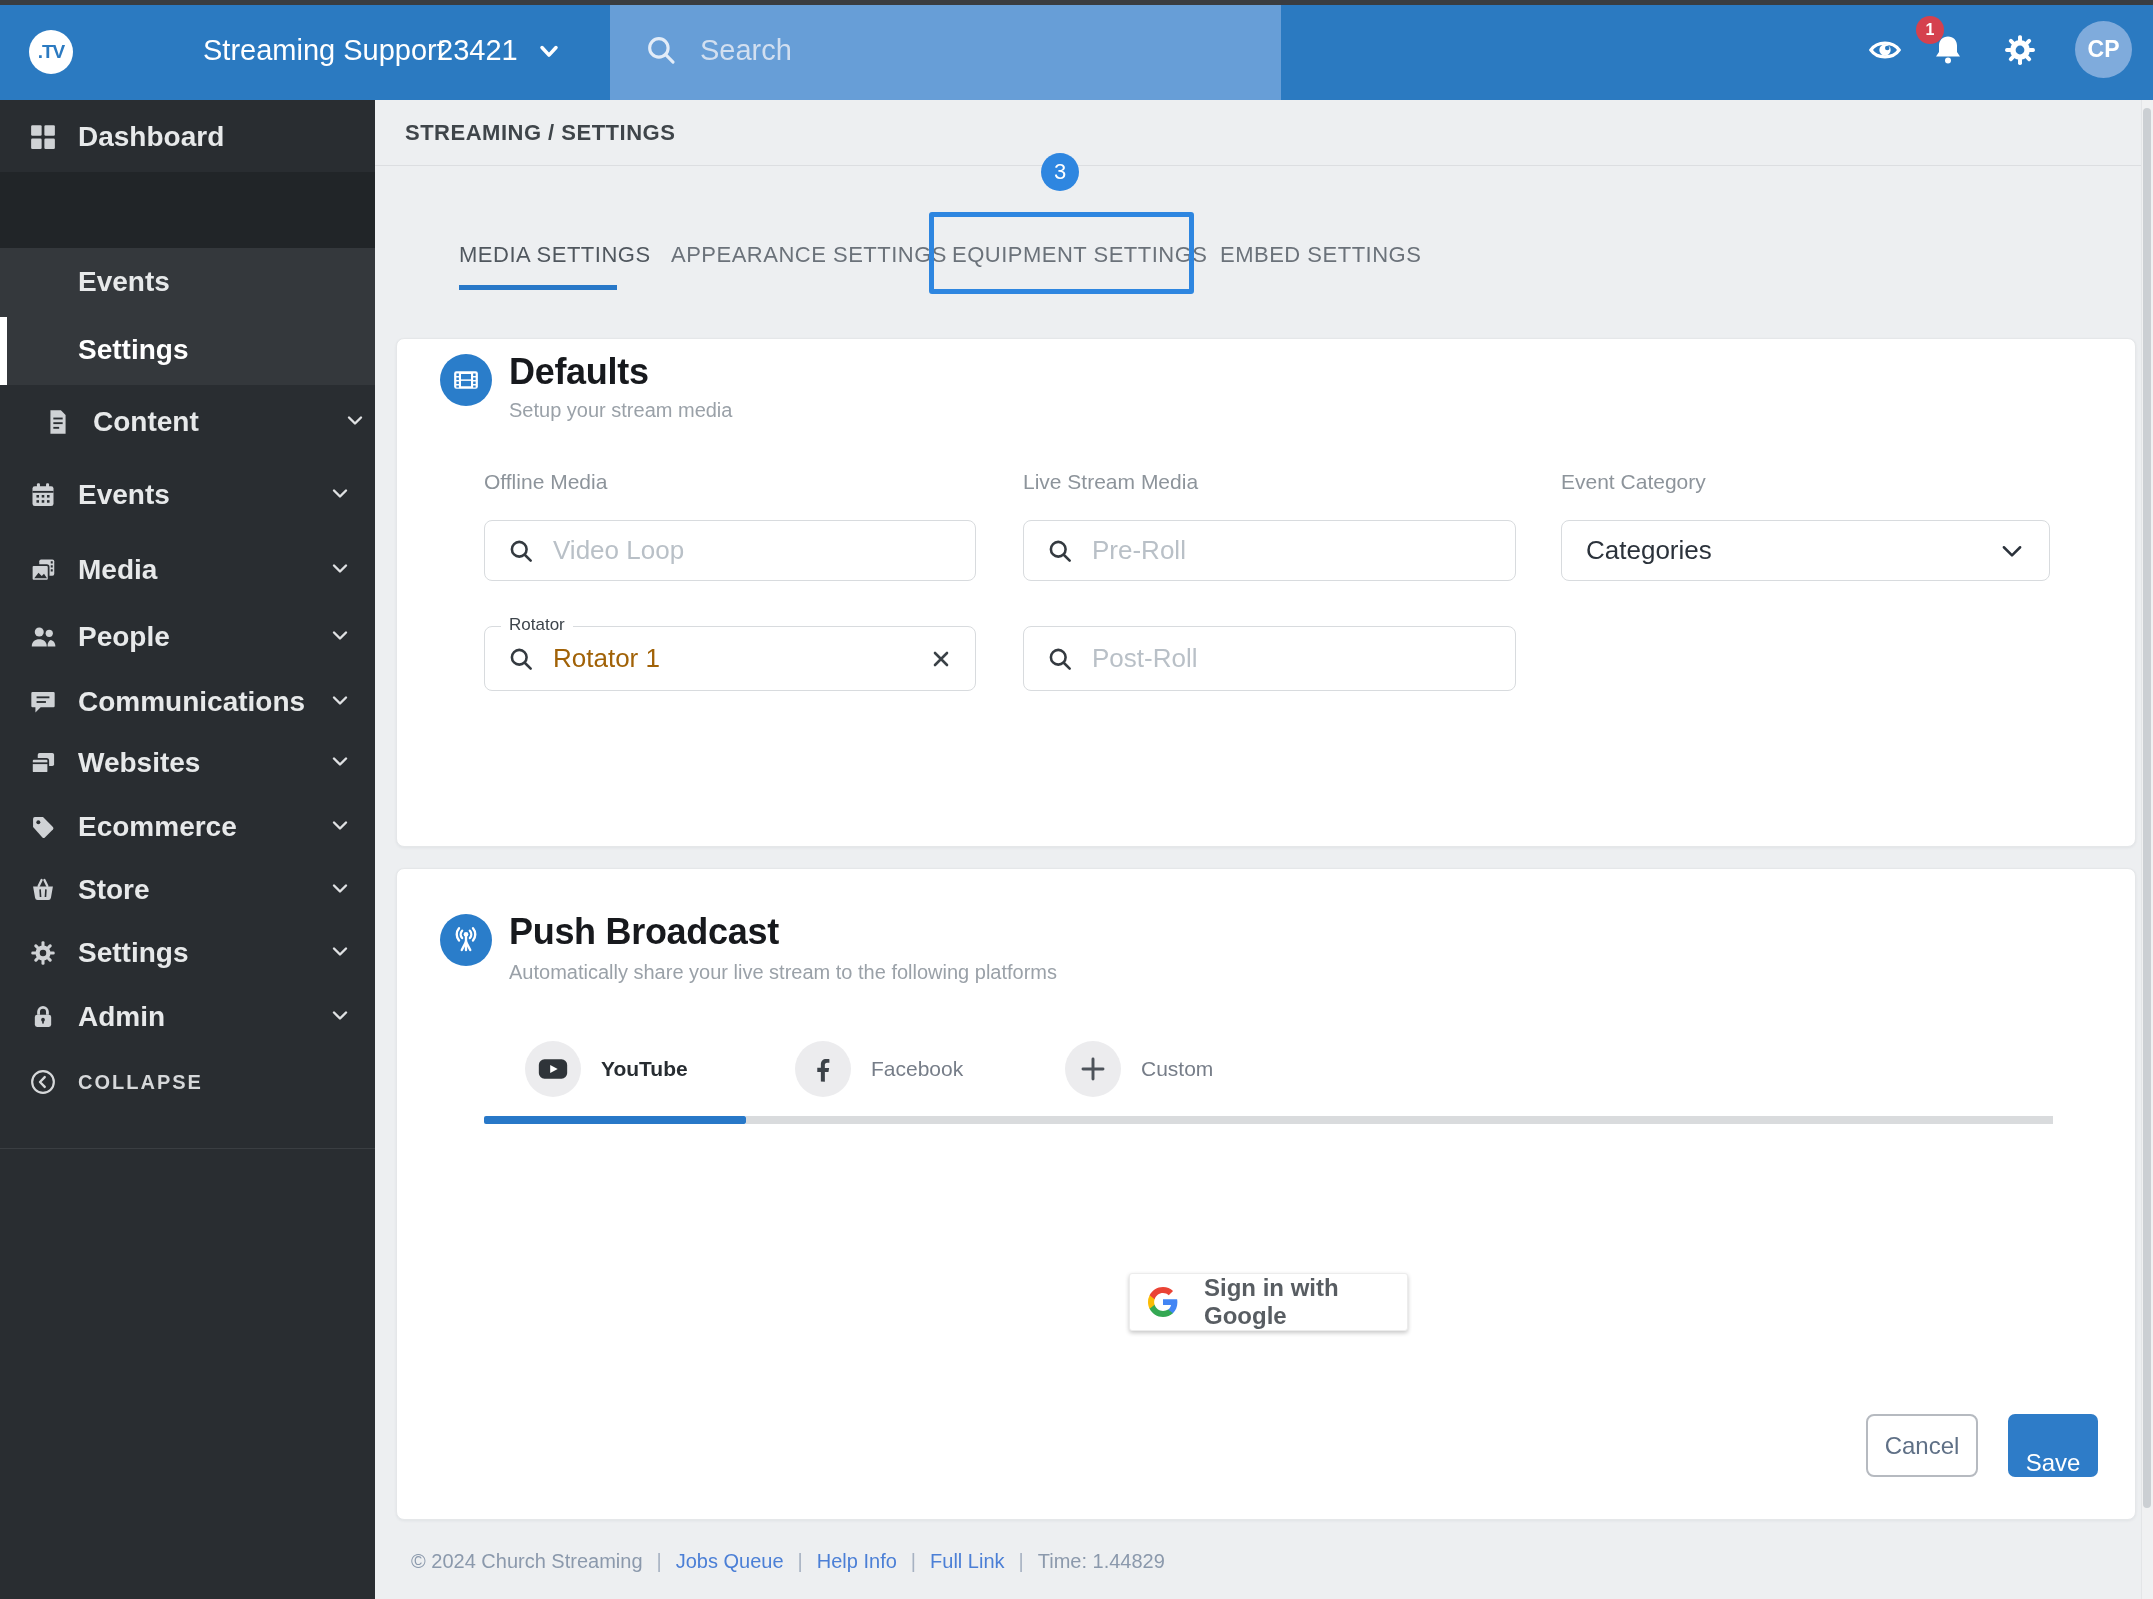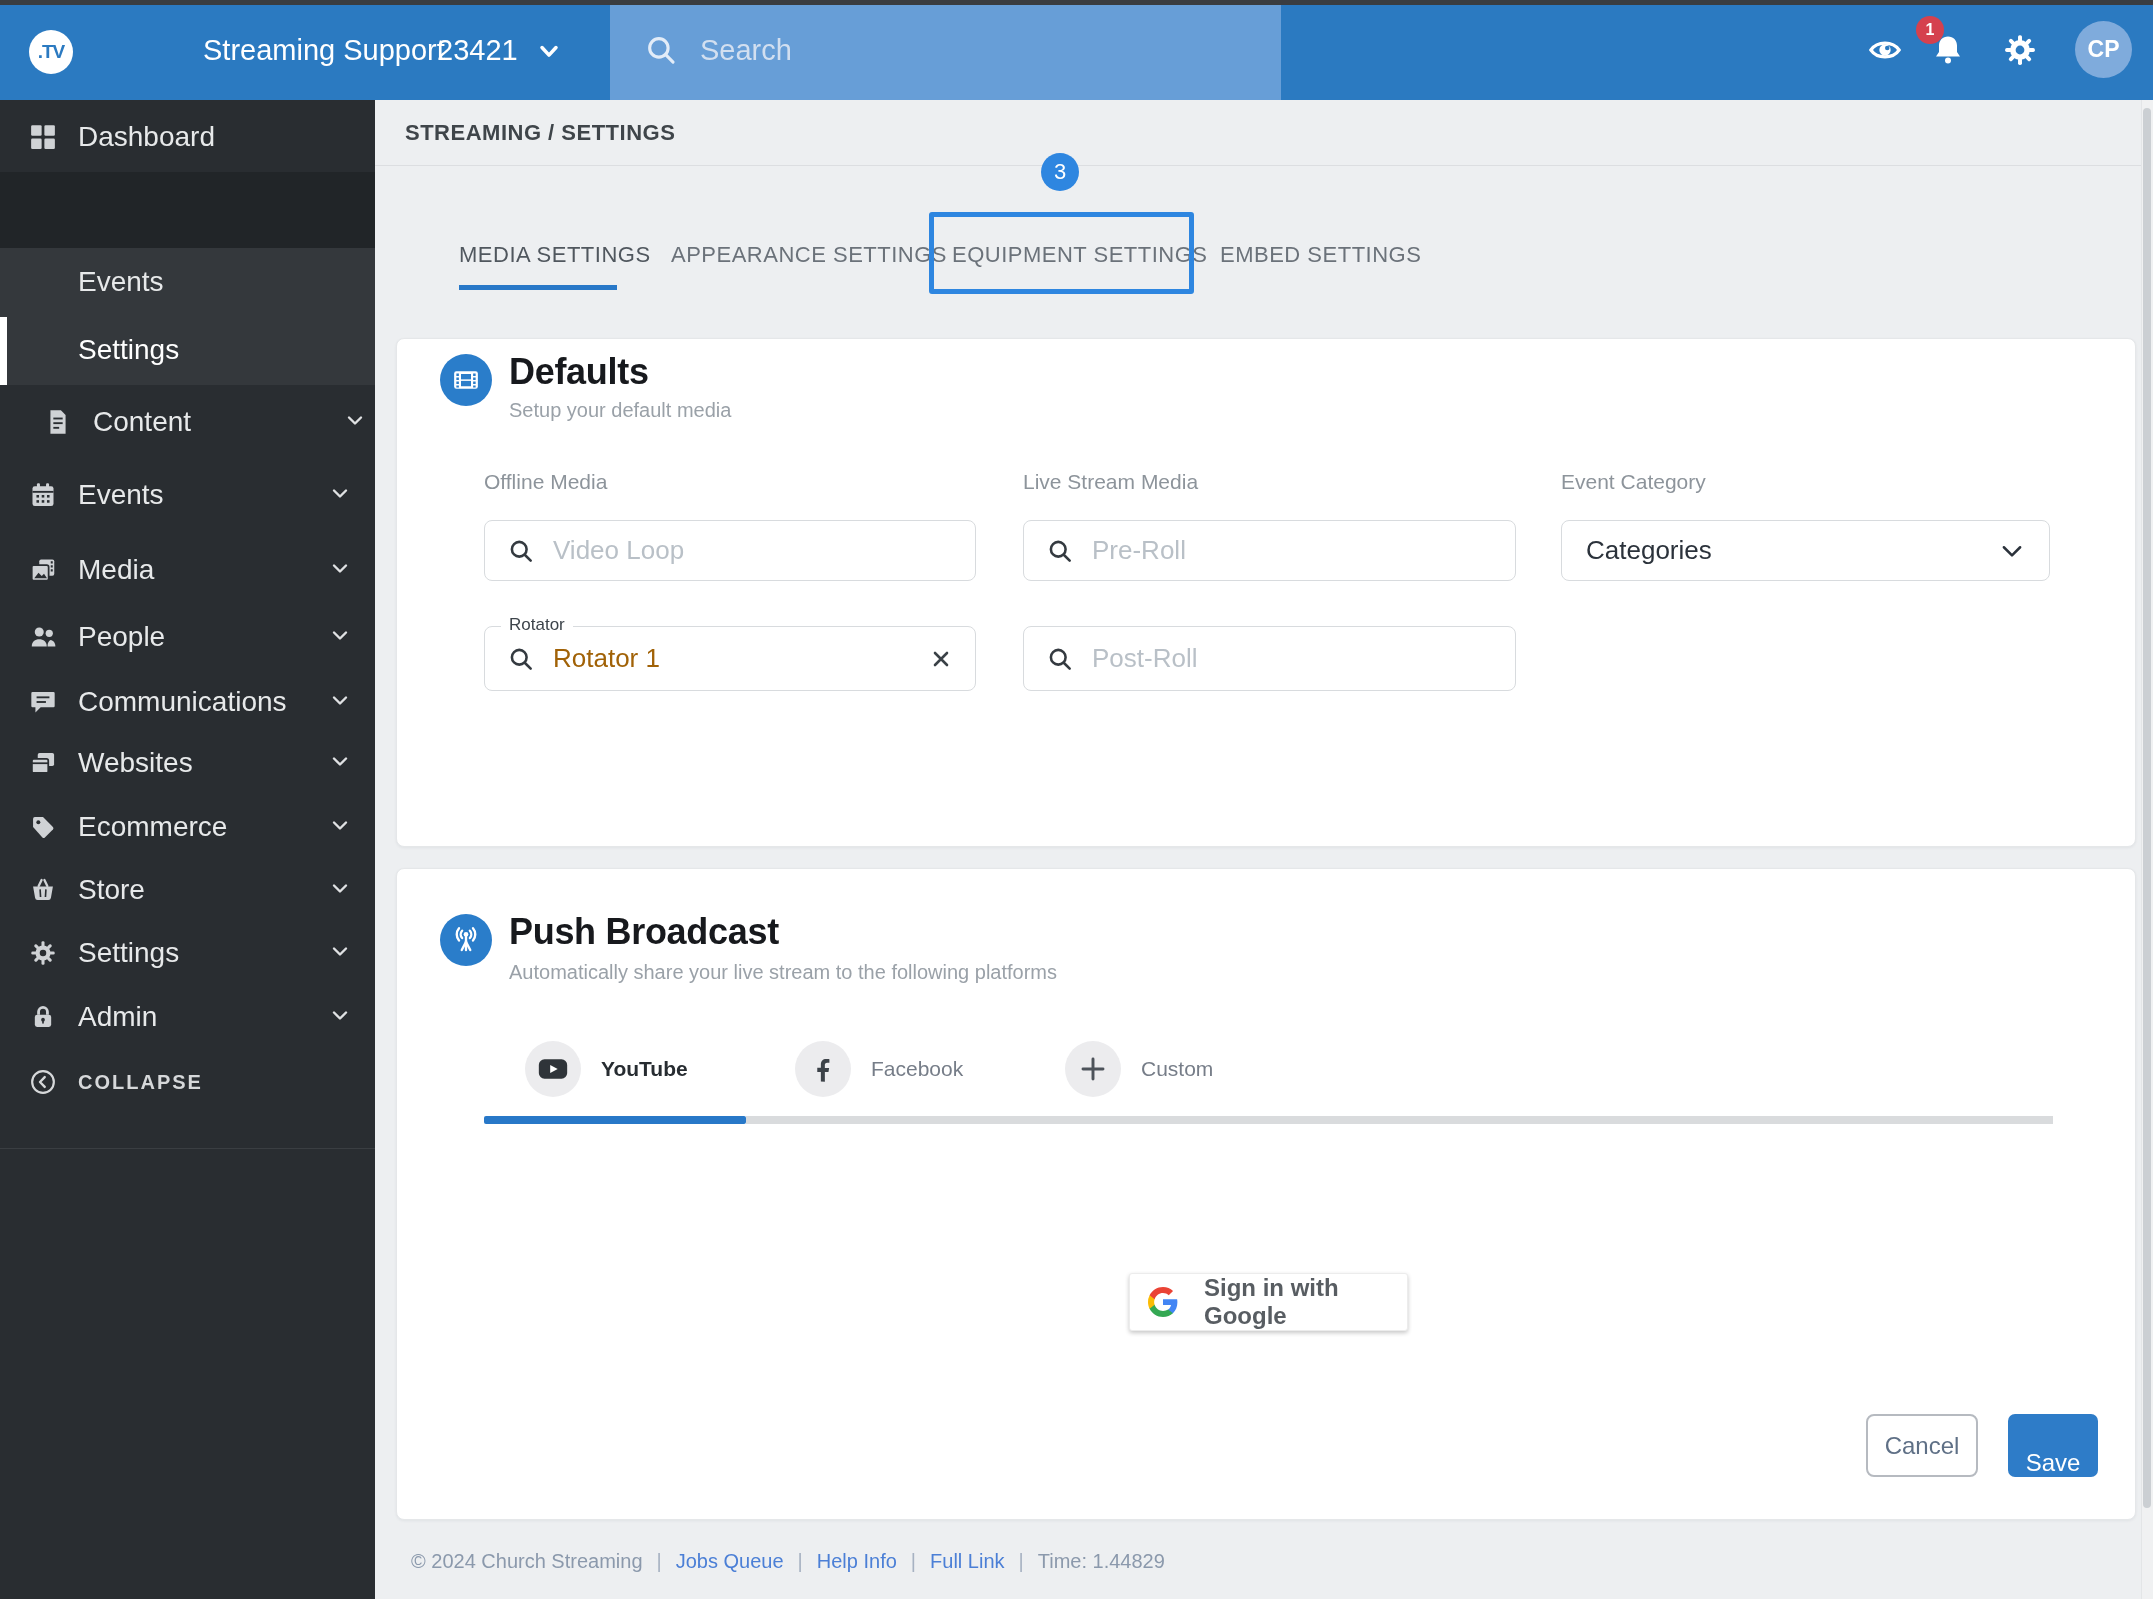--- a/index.html
+++ b/index.html
@@ -23,21 +23,21 @@
               color:#fff;font-size:16px;display:flex;align-items:center;justify-content:center;font-weight:bold;}
   .avatar{position:absolute;left:2075px;top:21px;width:57px;height:57px;border-radius:50%;background:#7fabdc;
           color:#fff;font-size:23px;font-weight:bold;display:flex;align-items:center;justify-content:center;}
 
   
   .sidebar{position:absolute;left:0;top:100px;width:375px;height:1499px;background:#292d31;z-index:10;}
   .sb-block{position:absolute;left:0;width:375px;background:#212528;}
   .sb-sub{position:absolute;left:0;width:375px;background:#34383c;}
   .s-item{position:absolute;left:0;width:375px;height:64px;cursor:pointer;}
   .s-ico{position:absolute;left:27px;top:50%;transform:translateY(-50%);width:32px;height:32px;display:flex;align-items:center;justify-content:center;}
-  .s-lbl{position:absolute;left:78px;top:50%;transform:translateY(-50%);font-size:28px;color:#e7e9ea;font-weight:400;white-space:nowrap;}
+  .s-lbl{position:absolute;left:78px;top:50%;transform:translateY(-50%);font-size:28px;color:#e7e9ea;font-weight:700;white-space:nowrap;}
   .s-chev{position:absolute;left:328px;top:50%;transform:translateY(-50%);}
   .s-active-bar{position:absolute;left:0;top:317px;width:7px;height:68px;background:#fff;}
   .sb-divider{position:absolute;left:0;top:1048px;width:375px;height:1px;background:#3a3e42;}
   .collapse-lbl{position:absolute;left:78px;top:50%;transform:translateY(-50%);font-size:20px;letter-spacing:2px;font-weight:bold;color:#d6d8da;}
 
   
   .crumbbar{position:absolute;left:375px;top:100px;width:1778px;height:66px;border-bottom:1px solid #dcdee1;}
   .crumb{position:absolute;left:30px;top:50%;transform:translateY(-50%);font-size:22px;font-weight:bold;color:#3f454a;letter-spacing:.5px;}
   .tab{position:absolute;top:232px;height:46px;display:flex;align-items:center;font-size:22px;color:#6b727a;letter-spacing:.5px;cursor:pointer;white-space:nowrap;}
   .tab.active{color:#50575e;}
@@ -427,21 +427,21 @@
             <rect x="17.7" y="6.8" width="2" height="2"></rect>
             <rect x="17.7" y="10" width="2" height="2"></rect>
             <rect x="17.7" y="13.2" width="2" height="2"></rect>
             <rect x="17.7" y="16.4" width="2" height="1.6"></rect>
             <rect x="8" y="7.2" width="8" height="4.3"></rect>
             <rect x="8" y="12.7" width="8" height="4.3"></rect>
           </g>
         </svg>
     </div>
     <div class="card-title" style="top:12px;">Defaults</div>
-    <div class="card-sub" style="top:60px;">Setup your default media</div>
+    <div class="card-sub" style="top:60px;">Setup your stream media</div>
 
     <span class="f-label" style="left:87px;top:131px;">Offline Media</span>
     <span class="f-label" style="left:626px;top:131px;">Live Stream Media</span>
     <span class="f-label" style="left:1164px;top:131px;">Event Category</span>
 
     <div class="f-input" style="left:87px;top:181px;width:492px;">
       <span class="mag">
         <svg width="28" height="28" viewBox="0 0 24 24">
             <circle cx="10.5" cy="10.5" r="6.3" fill="none" stroke="#343a40" stroke-width="2.2"></circle>
             <line x1="15.2" y1="15.2" x2="20.3" y2="20.3" stroke="#343a40" stroke-width="2.2" stroke-linecap="round"></line>

